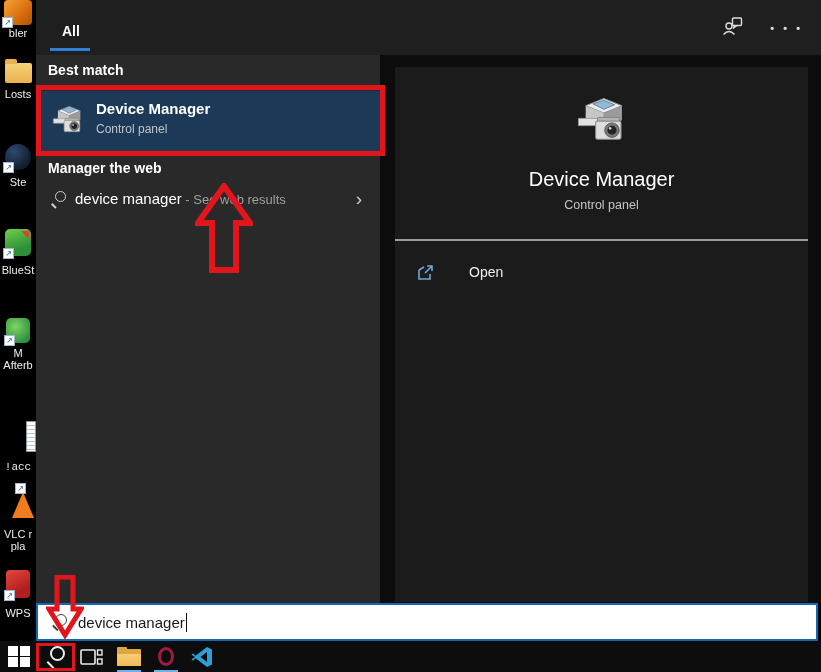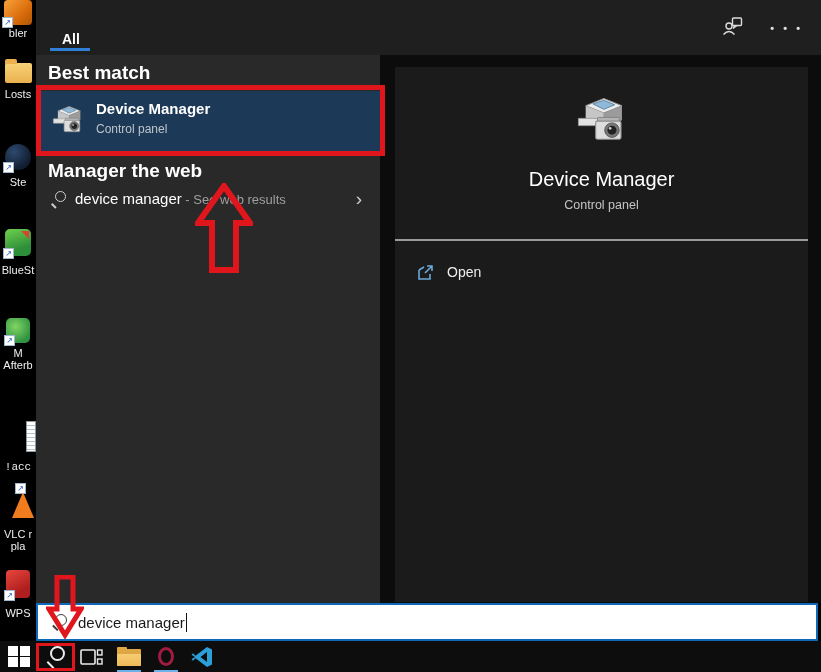--- a/index.html
+++ b/index.html
@@ -23,45 +23,45 @@
   .ic-notes { width:10px; height:31px; background:repeating-linear-gradient(#fff 0 3px,#b9c2c9 3px 4px); border:1px solid #8d989f; }
   .ic-vlc { width:0; height:0; border-left:11px solid transparent; border-right:11px solid transparent; border-bottom:26px solid #f07c1e; position:relative; }
   .ic-wps { width:24px; height:28px; border-radius:4px; background:linear-gradient(150deg,#e8473c,#b01f1f 70%); }
 
   
   .sliver { position:absolute; z-index:0; }
 
   
   .tabbar { position:absolute; left:36px; top:0; width:785px; height:55px; background:#1f1f1f; z-index:10; }
   .tabs { position:absolute; left:12px; top:0; height:55px; display:flex; align-items:center; }
-  .tab { padding:12px 14px; font-size:14px; color:#d6d6d6; height:55px; line-height:55px; cursor:default; }
+  .tab { padding:4px 14px; font-size:14px; color:#d6d6d6; height:55px; line-height:55px; cursor:default; }
   .tab.active { color:#fff; font-weight:bold; }
   .tab .caret { font-size:10px; margin-left:6px; color:#d6d6d6; }
   .tab-underline { position:absolute; left:14px; top:48px; width:40px; height:3px; background:#2f7fd6; }
   .tb-icons { position:absolute; right:18px; top:0; height:55px; display:flex; align-items:center; gap:26px; }
   .ellipsis { color:#e0e0e0; font-size:11px; letter-spacing:3px; font-weight:bold; }
 
   
   .content { position:absolute; left:36px; top:55px; width:785px; height:548px; background:#0c0c0c; z-index:10; }
   .left-panel { position:absolute; left:0; top:0; width:344px; height:548px; background:#292929; }
-  .sec-header { position:absolute; left:12px; color:#fff; font-size:19px; font-weight:bold; }
+  .sec-header { position:absolute; left:12px; color:#fff; font-size:14px; font-weight:bold; }
   .bm-row { position:absolute; left:5px; top:36px; width:339px; height:61px; background:#1c3a58; }
   .bm-title { position:absolute; left:55px; top:9px; color:#fff; font-size:15px; font-weight:bold; }
   .bm-sub { position:absolute; left:55px; top:31px; color:#bfc4c9; font-size:12px; }
   .web-row { position:absolute; left:0; top:128px; width:344px; height:34px; }
   .web-text { position:absolute; left:39px; top:7px; font-size:15px; color:#fff; white-space:nowrap; }
   .web-suffix { font-size:13px; color:#9f9f9f; }
   .web-chevron { position:absolute; right:18px; top:4px; color:#d0d0d0; font-size:19px; line-height:24px; }
 
   .right-panel { position:absolute; left:359px; top:12px; width:413px; height:535px; background:#1b1b1b; }
   .hero-icon { position:absolute; left:178px; top:26px; }
   .rp-title { position:absolute; left:0; top:101px; width:413px; text-align:center; color:#fff; font-size:20px; }
   .rp-sub { position:absolute; left:0; top:131px; width:413px; text-align:center; color:#c5c5c5; font-size:12.5px; }
   .rp-sep { position:absolute; left:0; top:172px; width:413px; height:2px; background:#9a9a9a; }
-  .open-row { position:absolute; left:0; top:188px; width:371px; height:34px; display:flex; align-items:center; padding-left:22px; }
+  .open-row { position:absolute; left:0; top:188px; width:371px; height:34px; display:flex; align-items:center; padding-left:22px;gap:22px; }
   .open-label { color:#eeeeee; font-size:14px; margin-left:13px; }
 
   
   .mag { position:relative; display:inline-block; }
   .mag .lens { position:absolute; border-radius:50%; }
   .mag .handle { position:absolute; transform:rotate(45deg); }
   .mag-web { width:16px; height:16px; }
   .mag-web .lens { right:0; top:0; width:11px; height:11px; border:1.5px solid #cfcfcf; }
   .mag-web .handle { left:1px; bottom:1px; width:6px; height:1.5px; background:#cfcfcf; }
   .mag-input { width:18px; height:18px; }

